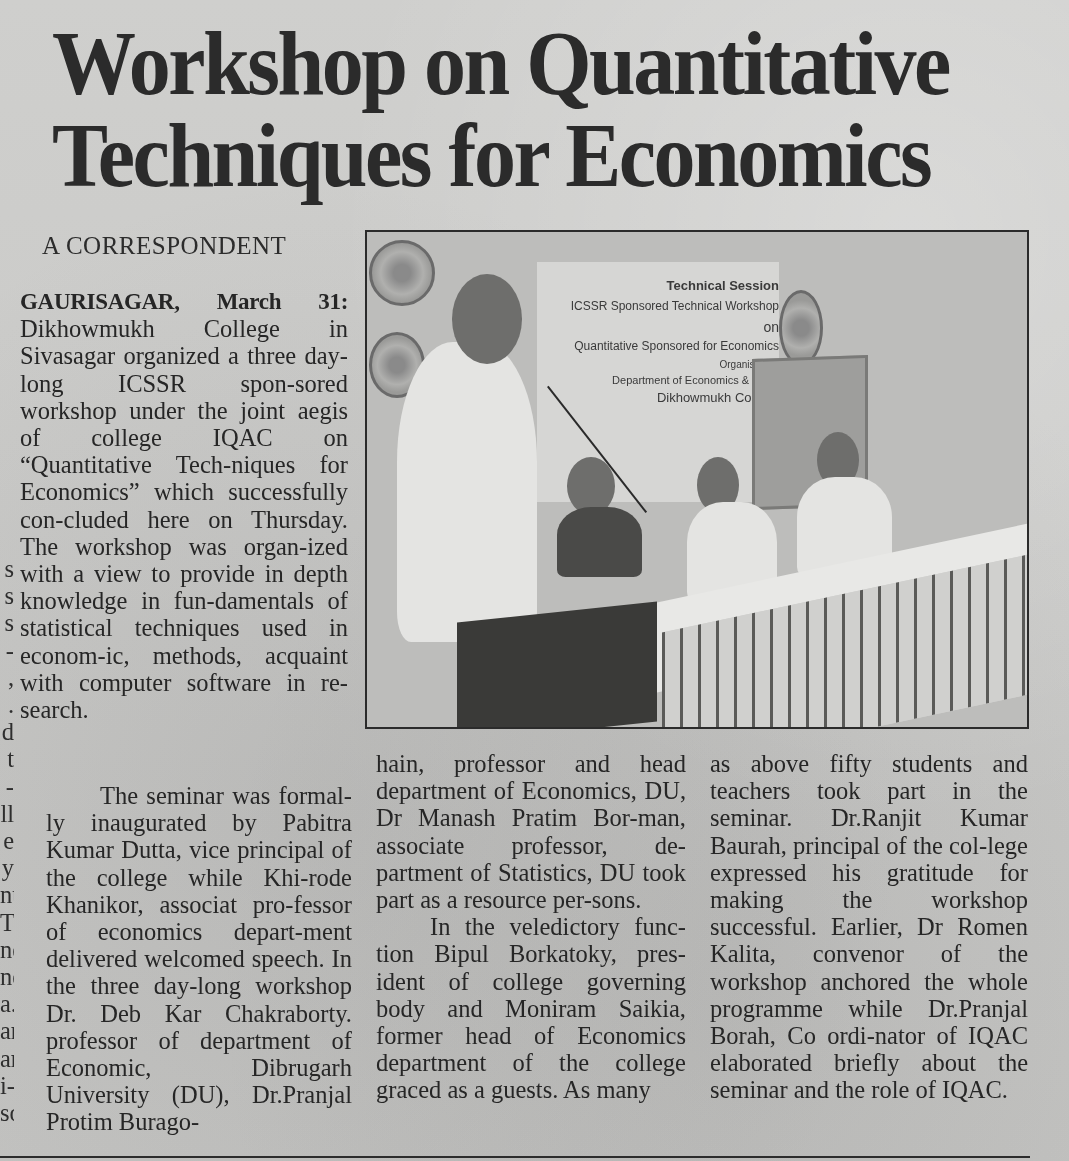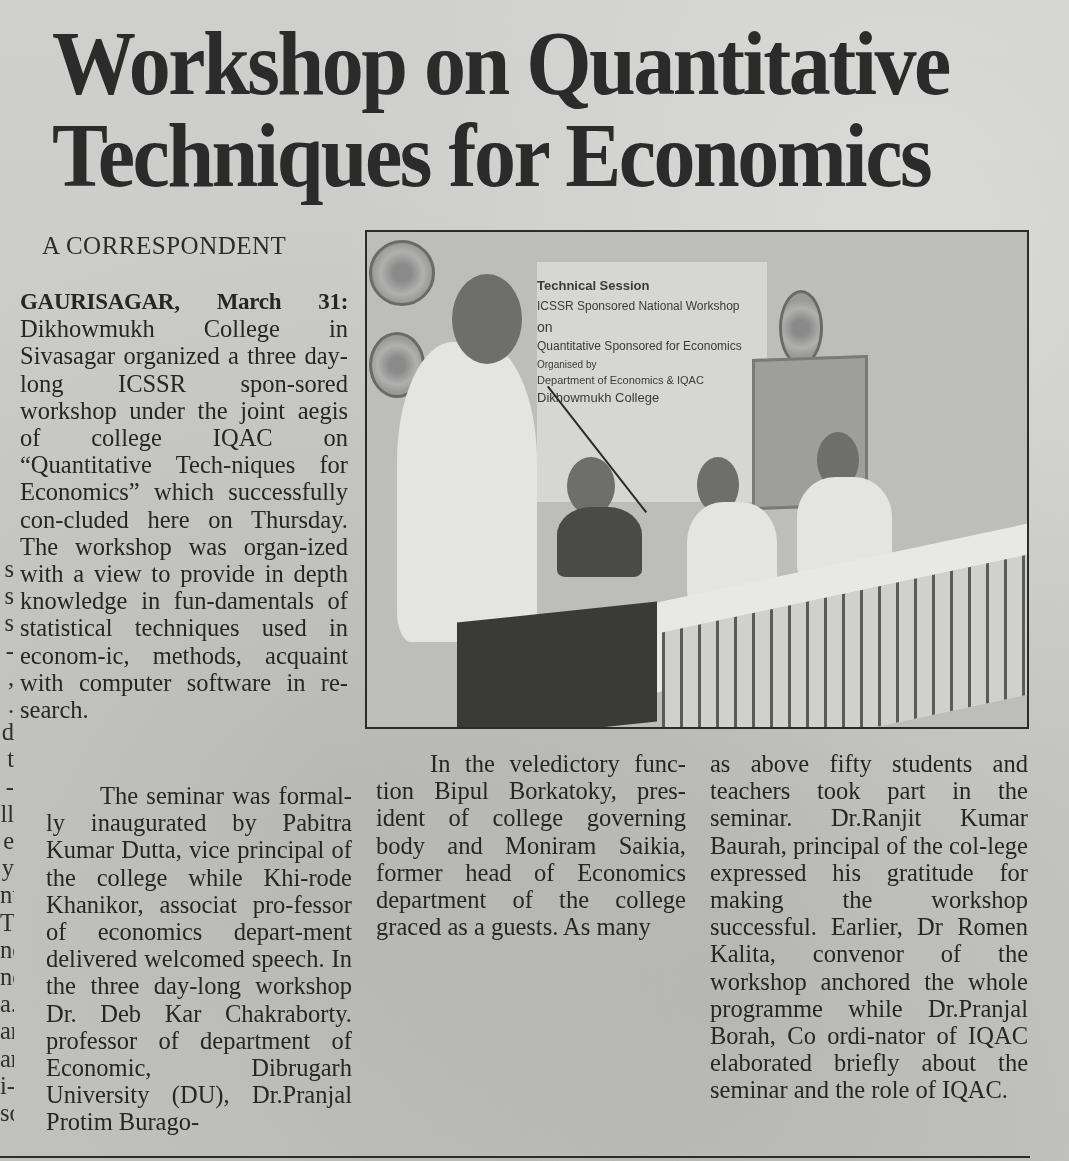--- a/index.html
+++ b/index.html
@@ -35,22 +35,23 @@
     .col1 .dateline { font-weight: bold; font-size: 23px; letter-spacing: -0.3px; }
     .col1-lower { left: 46px; top: 782px; width: 306px; }
     .col2 { left: 376px; top: 750px; width: 310px; }
     .col3 { left: 710px; top: 750px; width: 318px; }
     .photo {
       position: absolute; left: 365px; top: 230px; width: 660px; height: 495px;
       border: 2px solid #2b2b2b; background: #bdbdbb; overflow: hidden;
     }
     .photo .banner {
       position: absolute; left: 170px; top: 30px; width: 230px; height: 240px;
-      background: #d6d6d4; text-align: left; color: #3a3a3a;
+      background: #d6d6d4; text-align: right; color: #3a3a3a;
       font-family: "Liberation Sans", sans-serif;
+      padding-left: 12px;
     }
     .banner .b1 { font-weight: bold; font-size: 13px; margin-top: 16px; }
     .banner .b2 { font-size: 12px; margin-top: 6px; }
     .banner .b3 { font-size: 14px; margin-top: 6px; }
     .banner .b4 { font-size: 12px; margin-top: 4px; }
     .banner .b5 { font-size: 10px; margin-top: 6px; }
     .banner .b6 { font-size: 11px; margin-top: 4px; }
     .banner .b7 { font-size: 13px; margin-top: 4px; font-weight: normal; }
     .emblem {
       position: absolute; border-radius: 50%; border: 3px solid #6a6a6a;
@@ -134,21 +135,21 @@
 <div class="col col1-lower">
   <p class="indent">The seminar was formal-ly inaugurated by Pabitra Kumar Dutta, vice principal of the college while Khi-rode Khanikor, associat pro-fessor of economics depart-ment delivered welcomed speech. In the three day-long workshop Dr. Deb Kar Chakraborty. professor of department of Economic, Dibrugarh University (DU), Dr.Pranjal Protim Burago-</p>
 </div>
 
 <div class="photo">
   <div class="emblem" style="left:2px;top:8px;width:60px;height:60px;"></div>
   <div class="emblem" style="left:2px;top:100px;width:50px;height:60px;"></div>
   <div class="emblem" style="left:412px;top:58px;width:38px;height:70px;"></div>
   <div class="banner">
     <div class="b1">Technical Session</div>
-    <div class="b2">ICSSR Sponsored National Workshop</div>
+    <div class="b2">ICSSR Sponsored Technical Workshop</div>
     <div class="b3">on</div>
     <div class="b4">Quantitative Sponsored for Economics</div>
     <div class="b5">Organised by</div>
     <div class="b6">Department of Economics &amp; IQAC</div>
     <div class="b7">Dikhowmukh College</div>
   </div>
   <div class="board"></div>
   <div class="person" style="left:30px;top:110px;width:140px;height:300px;"></div>
   <div class="head" style="left:85px;top:42px;width:70px;height:90px;"></div>
   <div class="mic"></div>
@@ -157,20 +158,21 @@
   <div class="head" style="left:330px;top:225px;width:42px;height:56px;"></div>
   <div class="person" style="left:320px;top:270px;width:90px;height:100px;"></div>
   <div class="head" style="left:450px;top:200px;width:42px;height:56px;"></div>
   <div class="person" style="left:430px;top:245px;width:95px;height:100px;"></div>
   <div class="tabletop"></div>
   <div class="table"></div>
   <div class="podium"></div>
 </div>
 
 <div class="col col2">
+  <p>hain, professor and head department of Economics, DU, Dr Manash Pratim Bor-man, associate professor, de-partment of Statistics, DU took part as a resource per-sons.</p>
   <p class="indent">In the veledictory func-tion Bipul Borkatoky, pres-ident of college governing body and Moniram Saikia, former head of Economics department of the college graced as a guests. As many</p>
 </div>
 
 <div class="col col3">
   <p>as above fifty students and teachers took part in the seminar. Dr.Ranjit Kumar Baurah, principal of the col-lege expressed his gratitude for making the workshop successful. Earlier, Dr Romen Kalita, convenor of the workshop anchored the whole programme while Dr.Pranjal Borah, Co ordi-nator of IQAC elaborated briefly about the seminar and the role of IQAC.</p>
 </div>
 
 <div class="bottom-rule"></div>
 
 </body></html>

